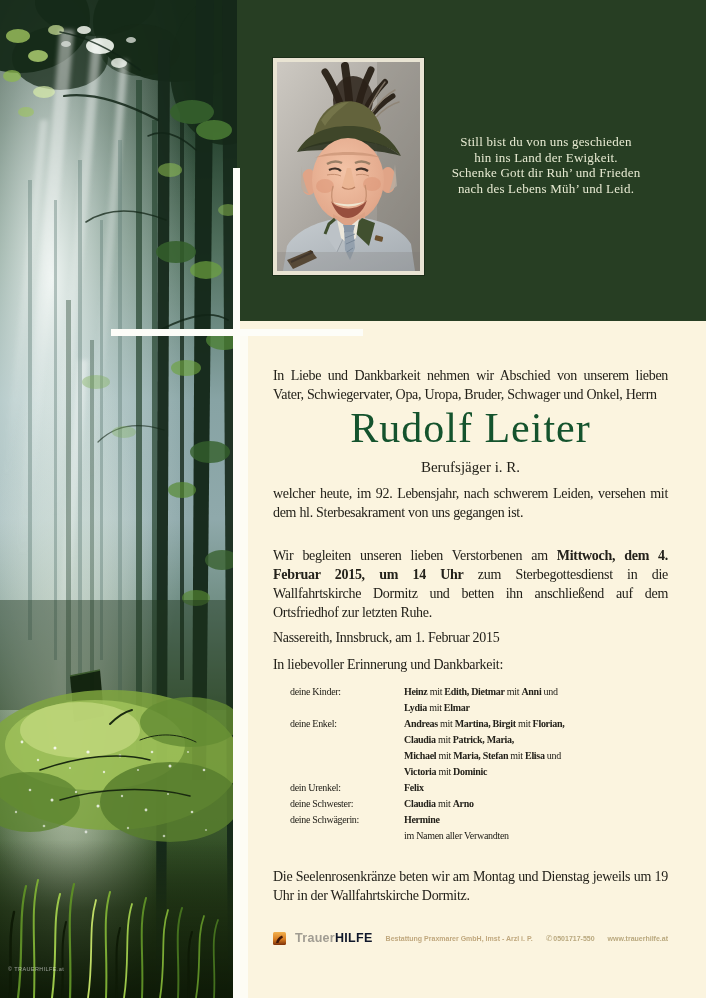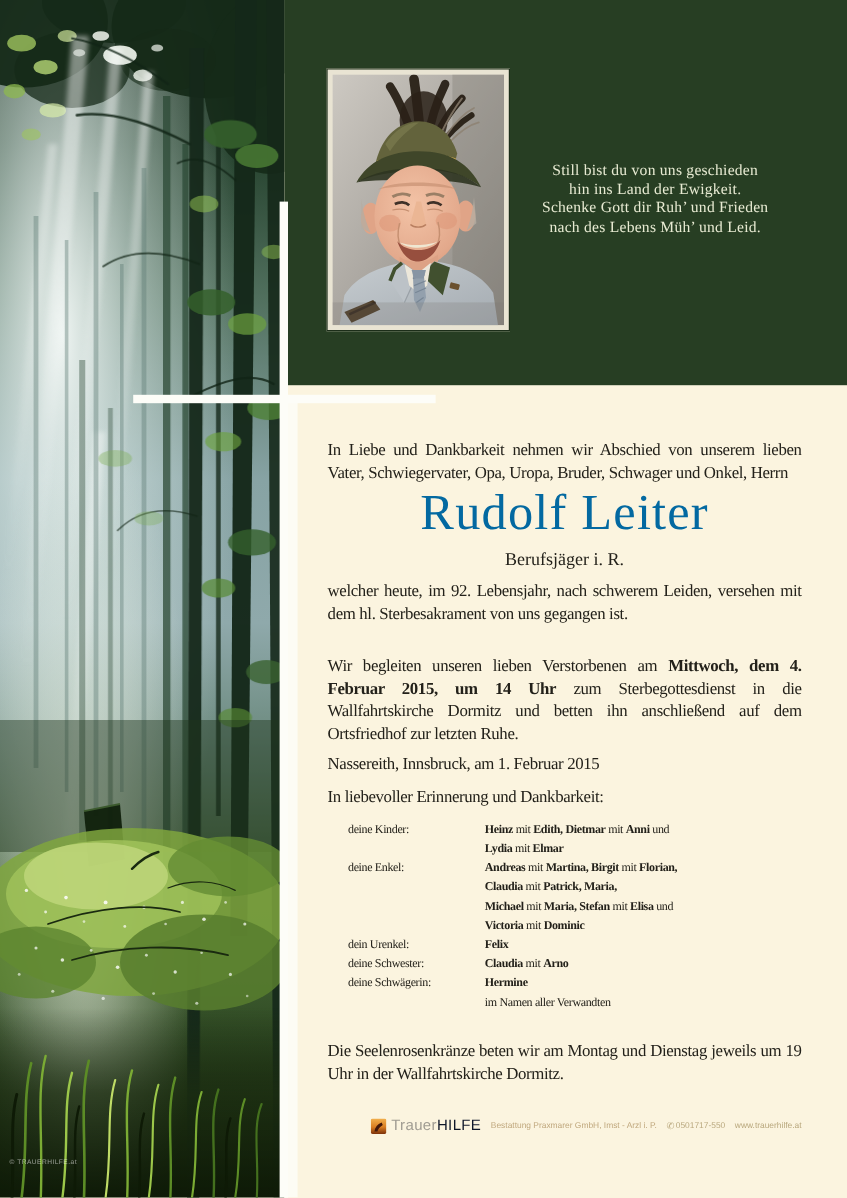--- a/index.html
+++ b/index.html
@@ -22,36 +22,36 @@
 
   
   .gutter{position:absolute;left:237px;top:335px;width:11px;height:663px;background:#fdfcf4;z-index:3;}
   .vbar{position:absolute;left:233px;top:168px;width:7px;height:830px;background:#fdfdf8;z-index:4;}
   .hbar{position:absolute;left:111px;top:329px;width:252px;height:7px;background:#fdfdf8;z-index:4;}
 
   
   .content{position:absolute;left:248px;top:335px;width:458px;height:663px;background:#fbf4df;
            box-sizing:border-box;padding:31px 38px 0 25px;}
   .para{margin:0;text-align:justify;font-size:14px;line-height:19px;letter-spacing:-0.3px;}
-  .name{margin-top:4px;text-align:center;font-size:42px;line-height:40px;letter-spacing:1px;color:#0369a1;}
+  .name{margin-top:4px;text-align:center;font-size:42px;line-height:40px;letter-spacing:1px;color:#14532d;}
   .subtitle{text-align:center;font-size:15px;line-height:16px;margin-top:11px;}
   .mt-death{margin-top:9px;}
   .mt-funeral{margin-top:24px;}
   .dateline{margin:6px 0 0;font-size:14px;line-height:19px;letter-spacing:-0.3px;}
   .remember{margin:8px 0 0;font-size:14px;line-height:19px;letter-spacing:-0.3px;}
   .family{margin-top:10px;padding-left:17px;font-size:10px;line-height:16px;letter-spacing:-0.3px;}
   .fam-row{display:flex;}
   .fam-label{width:114px;flex:none;}
   .fam-value{flex:1;}
   .mt-rosary{margin-top:23px;}
   .b{font-weight:bold;text-align:center;}
 
   
-  .footer{margin-top:26px;display:flex;align-items:center;justify-content:flex-end;gap:4px;
-          font-family:"Liberation Sans",sans-serif;white-space:nowrap;}
+  .footer{margin-top:26px;display:flex;align-items:center;justify-content:space-between;gap:4px;
+          font-family:"Liberation Sans",sans-serif;white-space:nowrap;font-weight:bold;}
   .f-icon{display:inline-flex;}
   .brand{display:inline-flex;align-items:baseline;}
   .b-trauer{color:#a09c92;font-size:12.5px;letter-spacing:.3px;}
   .b-hilfe{color:#0f172a;font-size:12.5px;letter-spacing:.3px;}
   .f-company{font-size:7px;color:#c0a87e;margin-left:4px;}
   .f-phone{font-size:7px;color:#b9a87e;display:inline-flex;align-items:center;gap:1px;margin-left:4px;}
   .ph-icon{font-family:"DejaVu Sans",sans-serif;font-size:8px;color:#b9a87e;}
   .f-web{font-size:7px;color:#b9a87e;margin-left:4px;}
 </style>
 </head>

